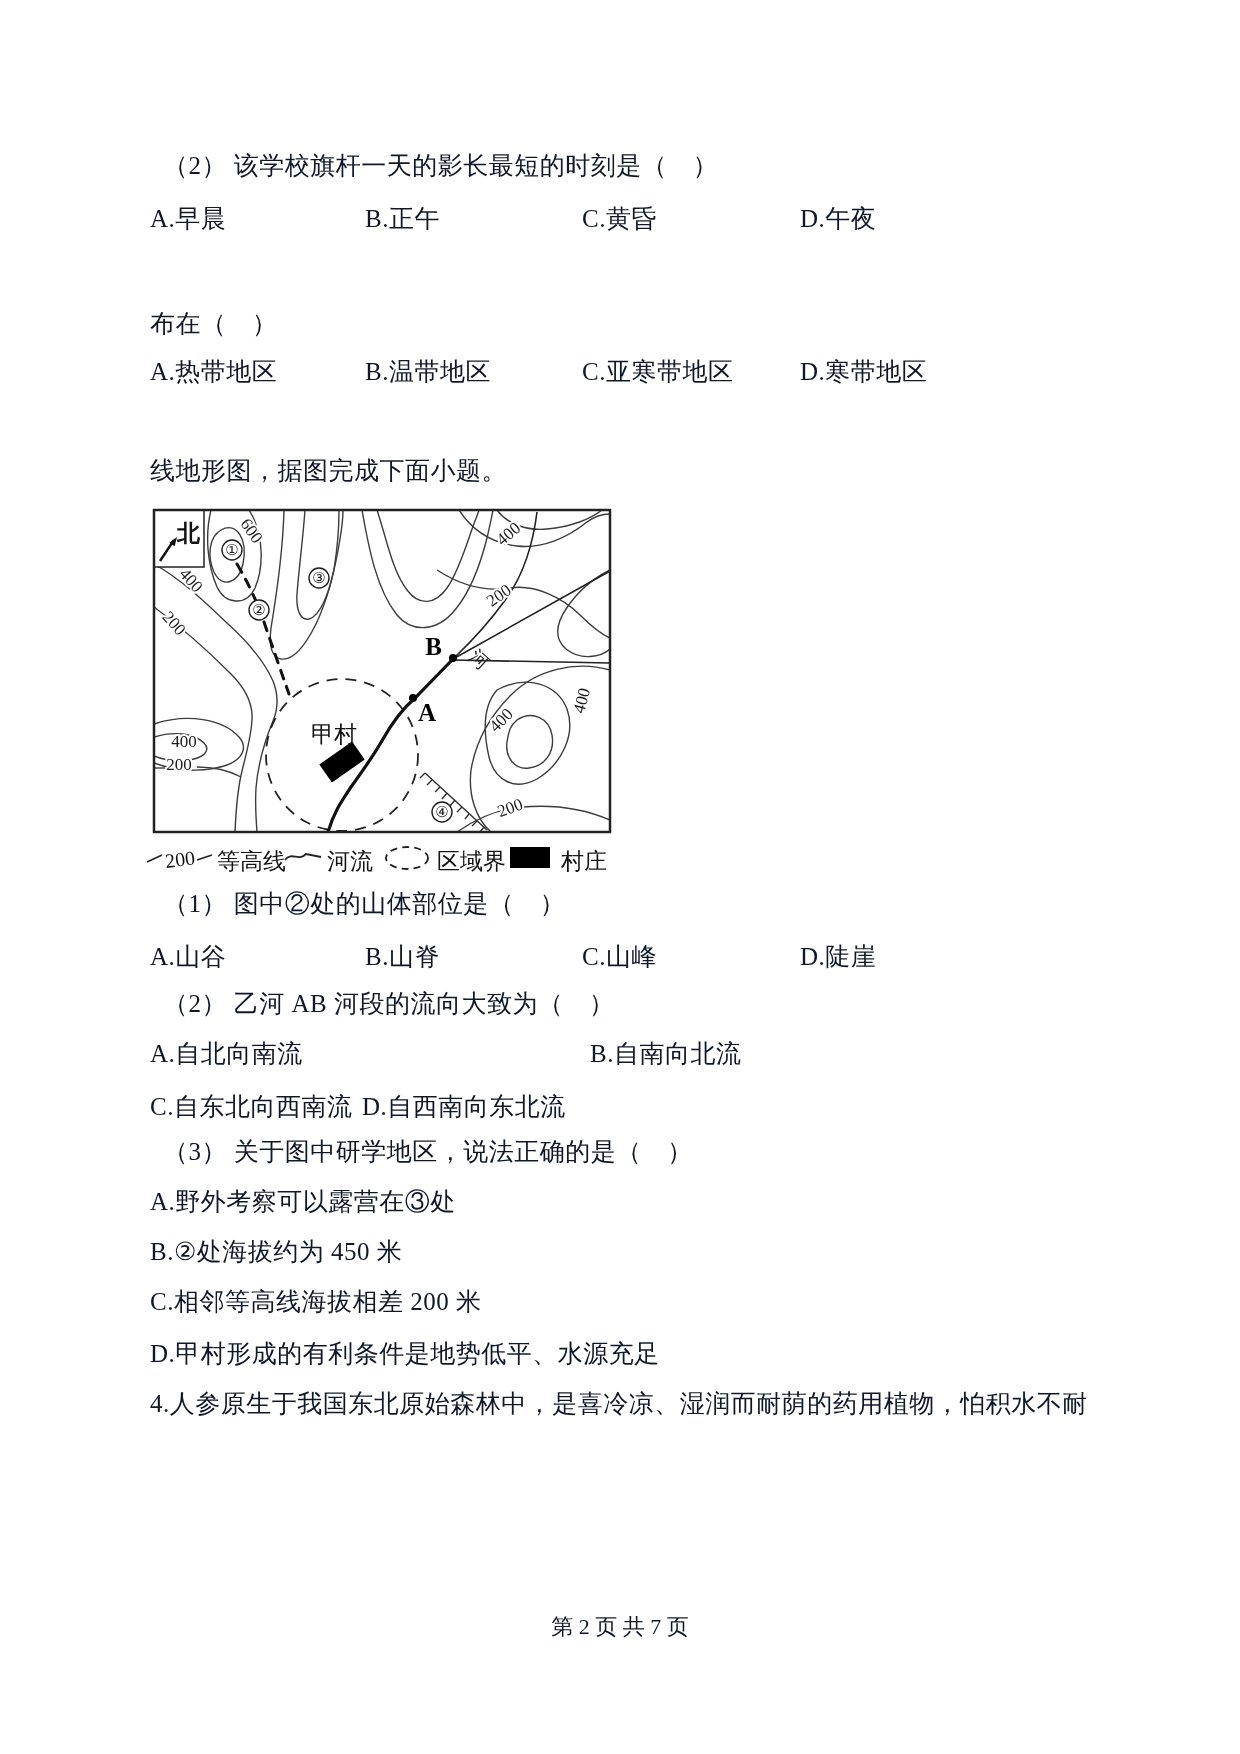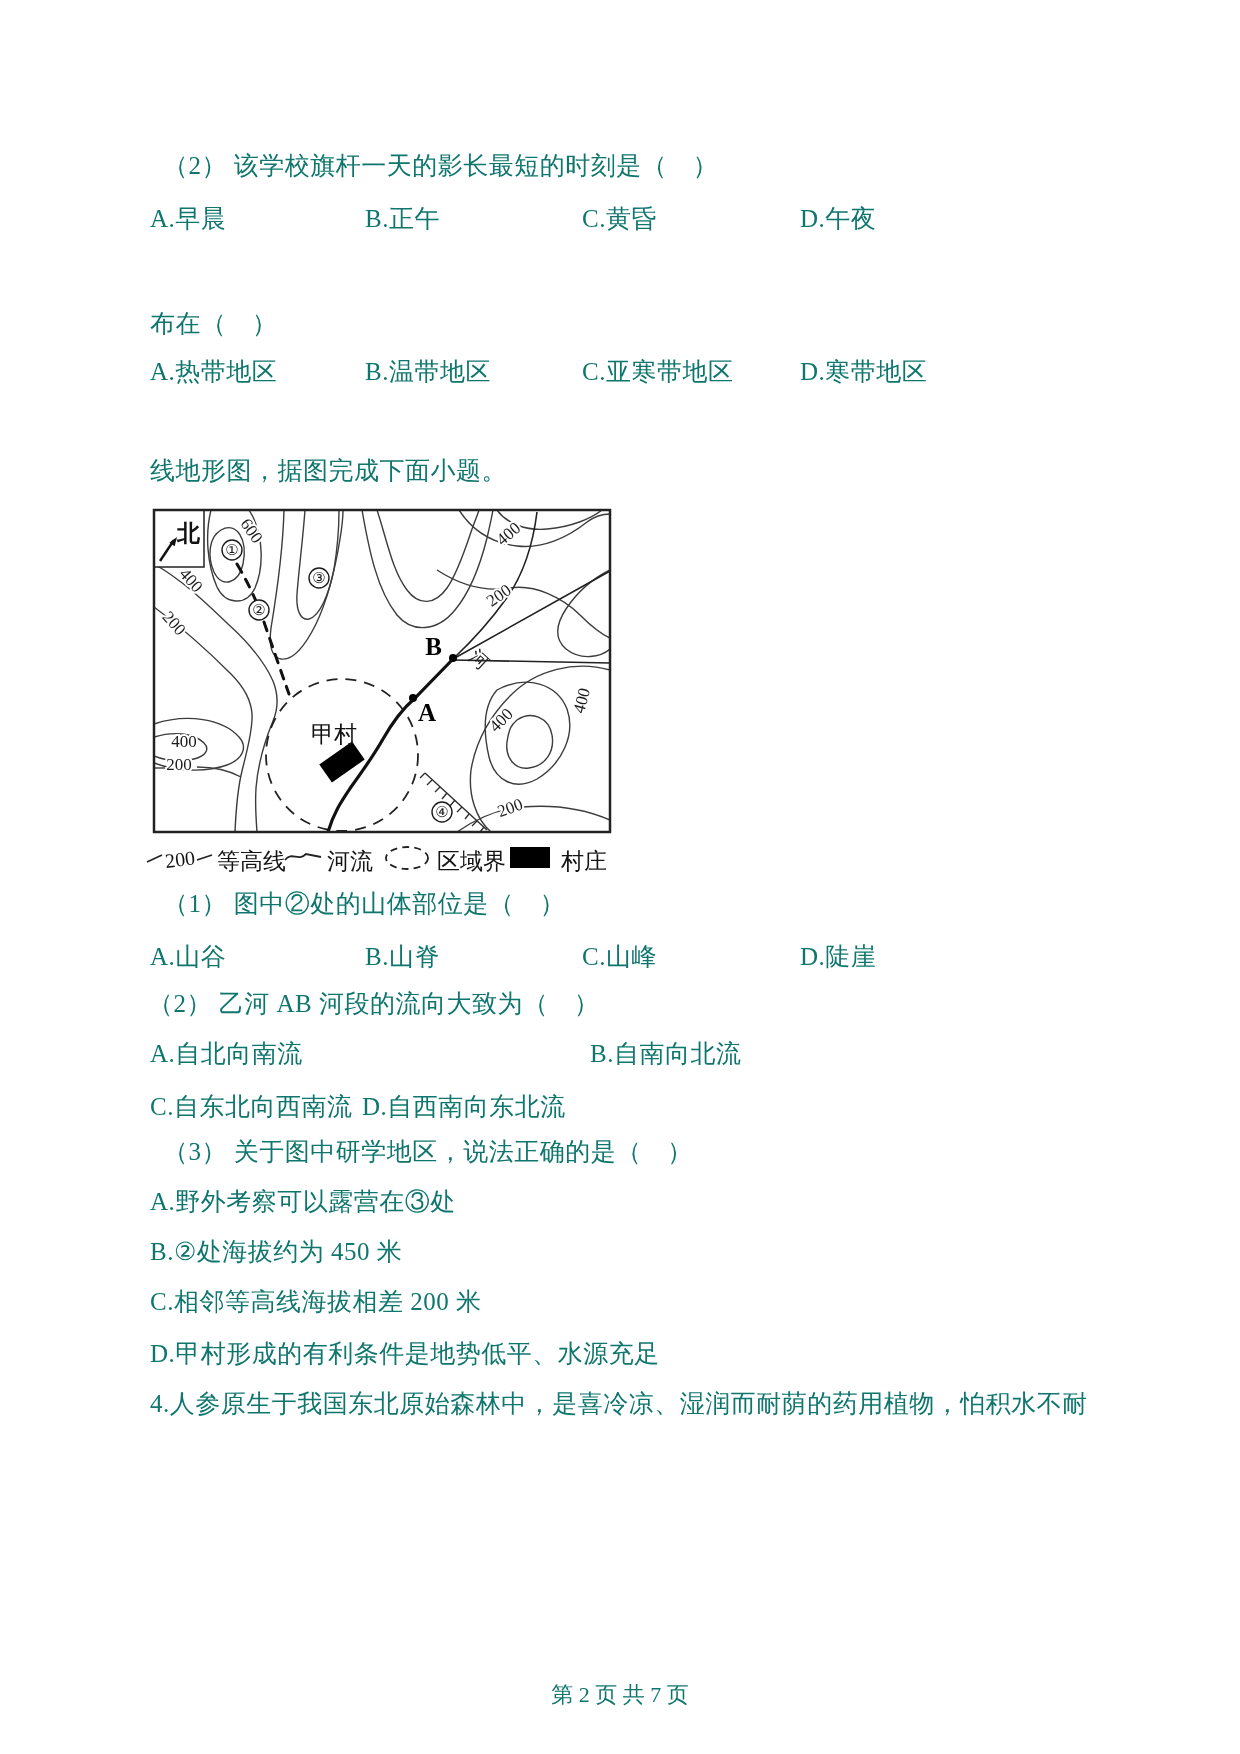--- a/index.html
+++ b/index.html
@@ -2,21 +2,21 @@
 <html><head>
 <meta charset="utf-8">
 <style>
   html,body{margin:0;padding:0;background:#e8e8e8;}
   .page{
     position:relative;
     width:1240px;height:1754px;
     margin:0 auto;
     background:#ffffff;
     font-family:"Liberation Serif","DejaVu Serif",serif;
-    color:#0f766e;
+    color:#0f172a;
     overflow:hidden;
   }
   .tline{
     position:absolute;
     font-size:25px;
     line-height:32px;
     white-space:pre;
     letter-spacing:0.5px;
   }
   .opt{
@@ -196,33 +196,33 @@
   </svg>
 
   <div class="tline" style="left:163px;top:888px">（1） 图中②处的山体部位是（　）</div>
   <div>
     <span class="opt" style="left:150px;top:941px">A.山谷</span>
     <span class="opt" style="left:365px;top:941px">B.山脊</span>
     <span class="opt" style="left:582px;top:941px">C.山峰</span>
     <span class="opt" style="left:800px;top:941px">D.陡崖</span>
   </div>
 
-  <div class="tline" style="left:148px;top:988px">（2） 乙河 AB 河段的流向大致为（　）</div>
+  <div class="tline" style="left:163px;top:988px">（2） 乙河 AB 河段的流向大致为（　）</div>
   <div>
     <span class="opt" style="left:150px;top:1038px">A.自北向南流</span>
     <span class="opt" style="left:590px;top:1038px">B.自南向北流</span>
     <span class="opt" style="left:150px;top:1091px">C.自东北向西南流</span>
     <span class="opt" style="left:362px;top:1091px">D.自西南向东北流</span>
   </div>
 
   <div class="tline" style="left:163px;top:1136px">（3） 关于图中研学地区，说法正确的是（　）</div>
   <div>
     <span class="opt" style="left:150px;top:1186px">A.野外考察可以露营在③处</span>
     <span class="opt" style="left:150px;top:1236px">B.②处海拔约为 450 米</span>
     <span class="opt" style="left:150px;top:1286px">C.相邻等高线海拔相差 200 米</span>
     <span class="opt" style="left:150px;top:1338px">D.甲村形成的有利条件是地势低平、水源充足</span>
   </div>
 
   <div class="tline" style="left:150px;top:1388px">4.人参原生于我国东北原始森林中，是喜冷凉、湿润而耐荫的药用植物，怕积水不耐</div>
 
-  <div class="footer" style="top:1680px">第 2 页 共 7 页</div>
+  <div class="footer" style="top:1612px">第 2 页 共 7 页</div>
 
 </div>
 
 </body></html>

